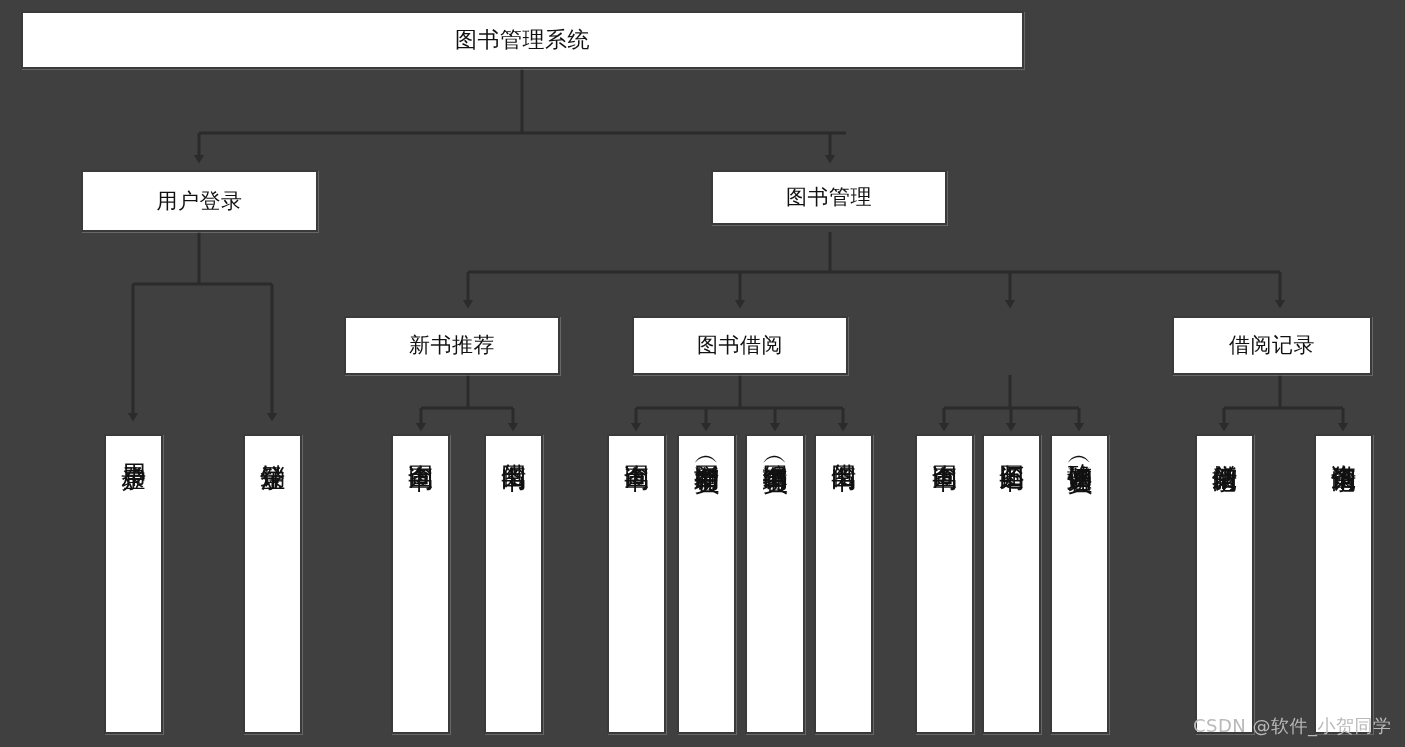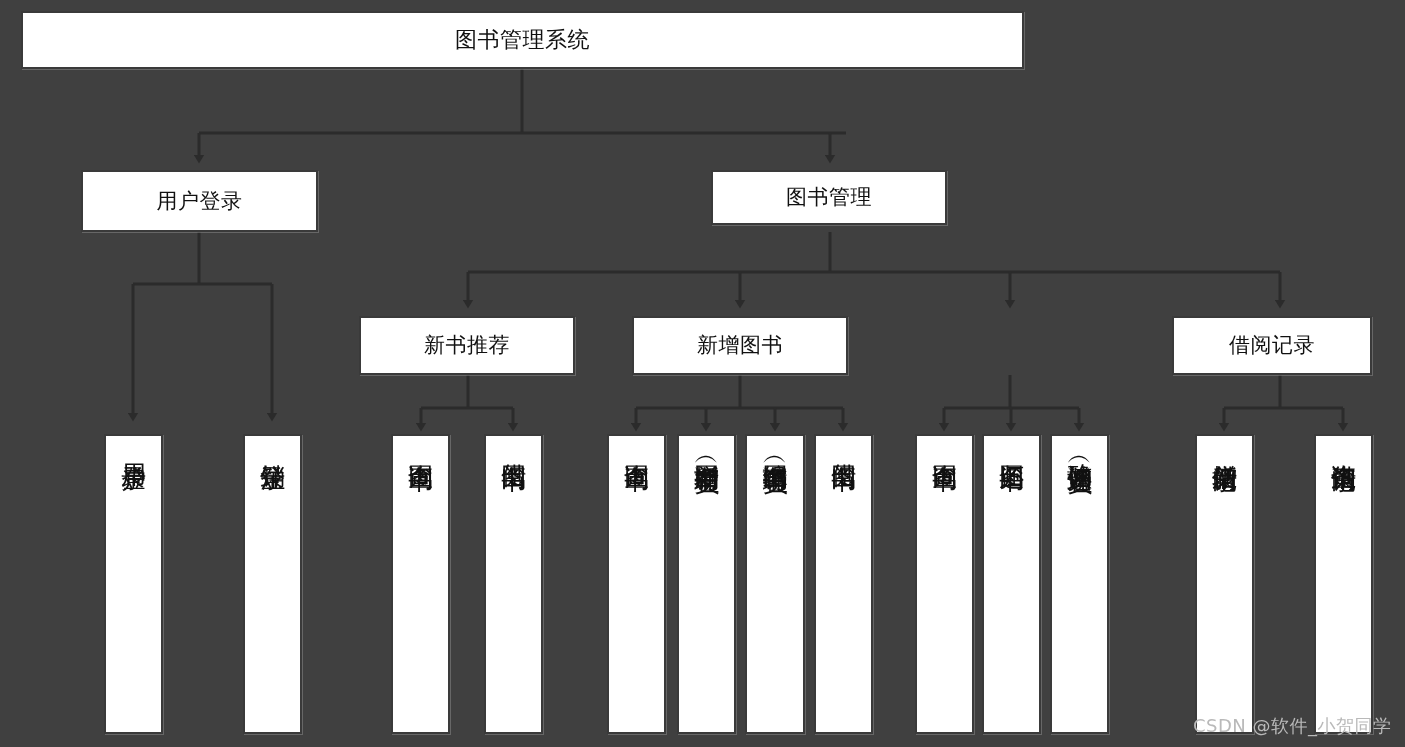--- a/index.html
+++ b/index.html
@@ -128,26 +128,26 @@
   </div>
 
   <div class="node h" style="left:81px;top:170px;width:237px;height:62px;">
     <span class="label">用户登录</span>
   </div>
 
   <div class="node h" style="left:711px;top:170px;width:236px;height:55px;">
     <span class="label">图书管理</span>
   </div>
 
-  <div class="node h" style="left:359px;top:316px;width:216px;height:59px;">
+  <div class="node h" style="left:344px;top:316px;width:216px;height:59px;">
     <span class="label">新书推荐</span>
   </div>
 
   <div class="node h" style="left:632px;top:316px;width:216px;height:59px;">
-    <span class="label">新增图书</span>
+    <span class="label">图书借阅</span>
   </div>
 
 
   <div class="node h" style="left:1172px;top:316px;width:200px;height:59px;">
     <span class="label">借阅记录</span>
   </div>
 
   <div class="node v" style="left:104px;top:434px;width:59px;height:300px;">
     <span class="label">用户登录</span>
   </div>

